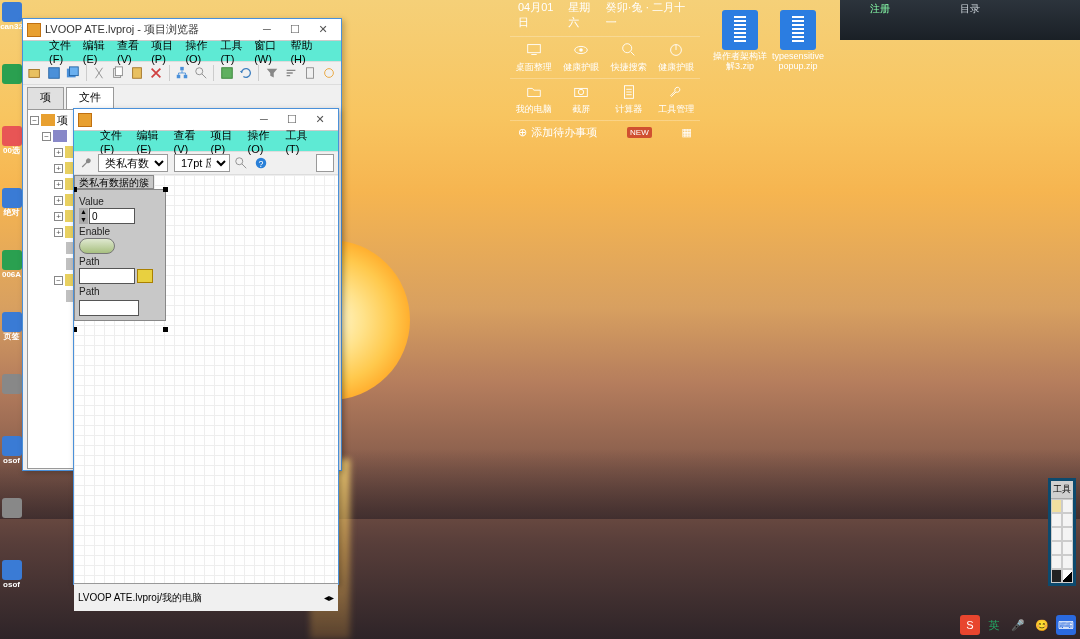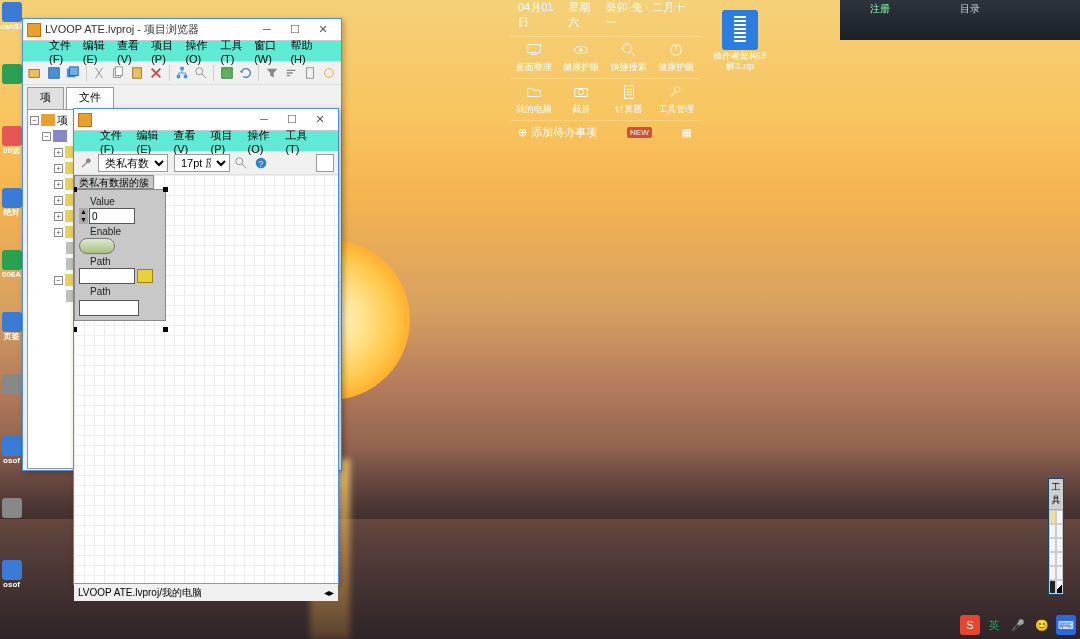--- a/index.html
+++ b/index.html
@@ -42,29 +42,29 @@
   
   #cls{left:73px;top:108px;width:266px;height:477px;background:#fff;}
   #cls .toolbar input,.toolbar select{font-size:11px;height:18px;border:1px solid #999;background:#fff;padding:0 2px;}
   #cls .selcombo{width:70px;}
   #cls .fontcombo{width:56px;}
   .grid{position:relative;height:408px;background:#fff;
         background-image:linear-gradient(#eee 1px,transparent 1px),linear-gradient(90deg,#eee 1px,transparent 1px);
         background-size:10px 10px;overflow:hidden;}
   .cluster-title{position:absolute;left:0;top:0;height:14px;font-size:10px;background:#c8c8c8;border:1px solid #888;padding:0 4px;}
   .cluster{position:absolute;left:0;top:14px;width:92px;background:#c8c8c8;border:1px solid #888;padding:4px;}
-  .fld-lbl{font-size:10px;color:#222;margin:2px 11px 1px;}
+  .fld-lbl{font-size:10px;color:#222;margin:2px 0 1px;}
   .numbox{width:46px;height:16px;background:#fff;border:1px solid #555;font-size:10px;padding:0 2px;}
   .boolsw{width:36px;height:16px;border-radius:8px;background:linear-gradient(180deg,#dfe8d0,#a8c080);border:1px solid #777;position:relative;}
   .pathrow{display:flex;gap:2px;align-items:center;}
   .pathbox{width:56px;height:16px;background:#fff;border:1px solid #555;font-size:10px;}
   .browse{width:16px;height:14px;background:#e8d040;border:1px solid #aa8000;}
   .strbox{width:60px;height:16px;background:#fff;border:1px solid #555;}
   .sel-handle{position:absolute;width:5px;height:5px;background:#000;}
-  .statusbar{height:18px;border-top:1px solid #999;font-size:10px;display:flex;align-items:center;padding:0 4px;background:#f0f0f0;}
+  .statusbar{height:28px;border-top:1px solid #999;font-size:10px;display:flex;align-items:center;padding:0 4px;background:#f0f0f0;}
   
   .overlay{position:absolute;left:510px;top:0;width:190px;color:#fff;font-size:11px;}
   .overlay .clock{font-size:30px;font-weight:300;letter-spacing:3px;padding:4px 8px 0;}
   .overlay .date{font-size:11px;padding:0 8px 6px;display:flex;gap:6px;}
   .overlay .row{display:flex;justify-content:space-around;padding:4px 0;border-top:1px solid rgba(255,255,255,.25);}
   .overlay .cell{display:flex;flex-direction:column;align-items:center;gap:2px;width:44px;}
   .overlay .cell .ic{width:18px;height:18px;}
   .overlay .cell .cl{font-size:9px;}
   .overlay .addrow{border-top:1px solid rgba(255,255,255,.25);padding:4px 8px;display:flex;justify-content:space-between;align-items:center;}
   .overlay .search{border-top:1px solid rgba(255,255,255,.25);padding:4px 8px;font-size:10px;opacity:.85;}
@@ -74,21 +74,21 @@
   .zip .zg{width:36px;height:40px;background:#2b7de1;border-radius:3px;position:relative;}
   .zip .zg:after{content:"";position:absolute;left:12px;top:6px;width:12px;height:28px;background:repeating-linear-gradient(180deg,#fff 0 2px,#2b7de1 2px 4px);}
   .zip .zl{font-size:9px;color:#fff;text-align:center;line-height:1.1;}
   
   .appbar{position:absolute;right:0;top:0;width:240px;height:40px;background:linear-gradient(180deg,#2c343c,#1a2026);
           color:#cfd6dc;font-size:10px;}
   .appbar .r1{height:18px;display:flex;align-items:center;justify-content:space-between;padding:0 30px;}
   .appbar .r1 span{color:#8fa;}
   .appbar .r2{height:22px;display:flex;align-items:center;justify-content:flex-end;gap:10px;padding:0 8px;}
   
-  .palette{position:absolute;right:16px;top:478px;width:16px;background:#e8e8e8;border:1px solid #0c4a6e;}
+  .palette{position:absolute;right:4px;top:478px;width:28px;background:#e8e8e8;border:3px solid #0c4a6e;}
   .palette .ptitle{font-size:9px;text-align:center;padding:2px 0;border-bottom:1px solid #aaa;background:#d0d0d0;}
   .palette .pgrid{display:grid;grid-template-columns:1fr 1fr;}
   .palette .pcell{height:14px;border:1px solid #ccc;background:#f4f4f4;}
   
   .tray{position:absolute;right:4px;bottom:4px;display:flex;gap:4px;align-items:center;}
   .tray .ti{width:20px;height:20px;border-radius:3px;display:flex;align-items:center;justify-content:center;font-size:11px;color:#fff;}
 </style>
 </head>
 <body>
 
@@ -445,20 +445,24 @@
       </span>
     <span style="font-size:8px;background:#d05030;padding:1px 3px;border-radius:2px">NEW</span>
     <span>▦</span>
   </div>
 </div>
 
 <div class="zips" id="zips">
     <div class="zip">
       <div class="zg"></div>
       <div class="zl">操作者架构详解3.zip</div>
+    </div>
+    <div class="zip">
+      <div class="zg"></div>
+      <div class="zl">typesensitive popup.zip</div>
     </div>
   </div>
 
 <div class="appbar">
   <div class="r1">
     <span>注册</span>
     <span style="color:#cfd6dc">目录</span>
     <span></span>
   </div>
 </div>

